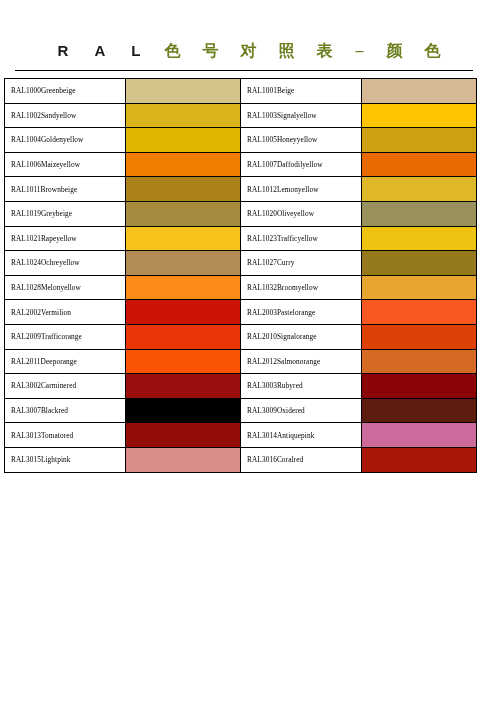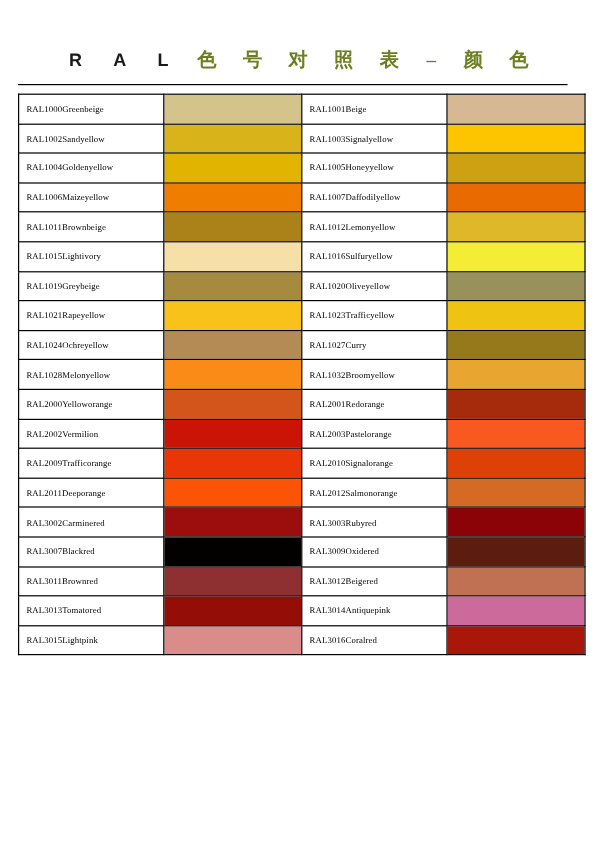--- a/index.html
+++ b/index.html
@@ -63,21 +63,21 @@
     left: 15px;
     top: 70px;
     width: 458px;
     height: 1px;
     background: #000000;
   }
 
   
   .ral-table {
     position: absolute;
-    left: 15px;
+    left: 4px;
     top: 78px;
     width: 457px;
     border-collapse: collapse;
     table-layout: fixed;
   }
   .ral-table tr {
     height: 23.6px;
   }
   .ral-table td {
     border: 1px solid #000000;
@@ -175,30 +175,20 @@
           <td class="name-cell">RAL1011Brownbeige</td>
           <td class="swatch-cell">
             <span class="swatch" style="background: rgb(171, 129, 25);"></span>
           </td>
           <td class="name-cell">RAL1012Lemonyellow</td>
           <td class="swatch-cell">
             <span class="swatch" style="background: rgb(222, 184, 40);"></span>
           </td>
         </tr>
         <tr>
-          <td class="name-cell">RAL1015Lightivory</td>
-          <td class="swatch-cell">
-            <span class="swatch" style="background: rgb(247, 224, 168);"></span>
-          </td>
-          <td class="name-cell">RAL1016Sulfuryellow</td>
-          <td class="swatch-cell">
-            <span class="swatch" style="background: rgb(245, 236, 53);"></span>
-          </td>
-        </tr>
-        <tr>
           <td class="name-cell">RAL1019Greybeige</td>
           <td class="swatch-cell">
             <span class="swatch" style="background: rgb(166, 138, 61);"></span>
           </td>
           <td class="name-cell">RAL1020Oliveyellow</td>
           <td class="swatch-cell">
             <span class="swatch" style="background: rgb(153, 145, 92);"></span>
           </td>
         </tr>
         <tr>
@@ -225,30 +215,20 @@
           <td class="name-cell">RAL1028Melonyellow</td>
           <td class="swatch-cell">
             <span class="swatch" style="background: rgb(250, 139, 23);"></span>
           </td>
           <td class="name-cell">RAL1032Broomyellow</td>
           <td class="swatch-cell">
             <span class="swatch" style="background: rgb(232, 165, 48);"></span>
           </td>
         </tr>
         <tr>
-          <td class="name-cell">RAL2000Yelloworange</td>
-          <td class="swatch-cell">
-            <span class="swatch" style="background: rgb(212, 85, 28);"></span>
-          </td>
-          <td class="name-cell">RAL2001Redorange</td>
-          <td class="swatch-cell">
-            <span class="swatch" style="background: rgb(166, 42, 12);"></span>
-          </td>
-        </tr>
-        <tr>
           <td class="name-cell">RAL2002Vermilion</td>
           <td class="swatch-cell">
             <span class="swatch" style="background: rgb(203, 19, 6);"></span>
           </td>
           <td class="name-cell">RAL2003Pastelorange</td>
           <td class="swatch-cell">
             <span class="swatch" style="background: rgb(249, 89, 32);"></span>
           </td>
         </tr>
         <tr>
@@ -282,30 +262,20 @@
           </td>
         </tr>
         <tr>
           <td class="name-cell">RAL3007Blackred</td>
           <td class="swatch-cell">
             <span class="swatch" style="background: rgb(3, 0, 0);"></span>
           </td>
           <td class="name-cell">RAL3009Oxidered</td>
           <td class="swatch-cell">
             <span class="swatch" style="background: rgb(92, 29, 14);"></span>
-          </td>
-        </tr>
-        <tr>
-          <td class="name-cell">RAL3011Brownred</td>
-          <td class="swatch-cell">
-            <span class="swatch" style="background: rgb(142, 48, 49);"></span>
-          </td>
-          <td class="name-cell">RAL3012Beigered</td>
-          <td class="swatch-cell">
-            <span class="swatch" style="background: rgb(192, 113, 84);"></span>
           </td>
         </tr>
         <tr>
           <td class="name-cell">RAL3013Tomatored</td>
           <td class="swatch-cell">
             <span class="swatch" style="background: rgb(149, 13, 7);"></span>
           </td>
           <td class="name-cell">RAL3014Antiquepink</td>
           <td class="swatch-cell">
             <span class="swatch" style="background: rgb(205, 106, 156);"></span>

